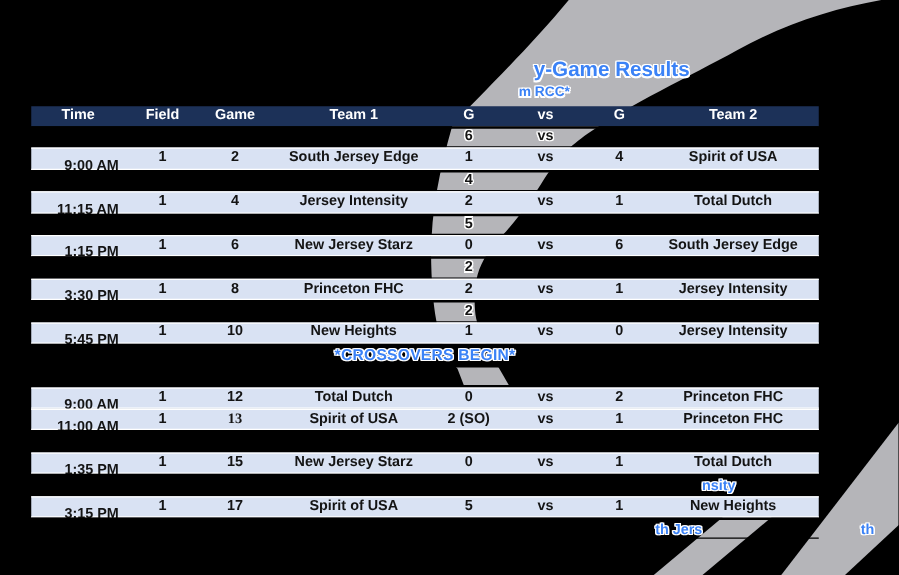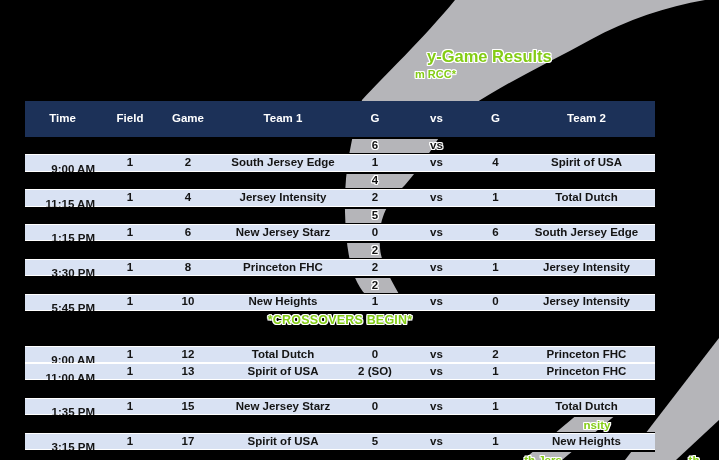--- a/index.html
+++ b/index.html
@@ -3,30 +3,30 @@
 <meta charset="utf-8">
 <style>
   html,body{margin:0;padding:0;background:#000;}
   .stage{
     position:relative;width:719px;height:460px;background:#000;overflow:hidden;
     font-family:"Liberation Sans", sans-serif;
   }
   .swoosh-svg{position:absolute;left:0;top:0;width:719px;height:460px;}
   
   .frag{
-    color:#84cc16;font-weight:700;
+    color:#3b82f6;font-weight:700;
     text-shadow:-1px 0 0 #fff,1px 0 0 #fff,0 -1px 0 #fff,0 1px 0 #fff,
                 -1px -1px 0 #fff,1px 1px 0 #fff,-1px 1px 0 #fff,1px -1px 0 #fff;
   }
   .page-title{position:absolute;left:427px;top:47px;font-size:16.5px;white-space:nowrap;}
   .page-subtitle{position:absolute;left:415px;top:68px;font-size:11px;white-space:nowrap;}
   .tbl{position:absolute;left:25px;top:85px;width:630px;}
   .thead{
-    display:flex;height:36px;background:var(--header-bg,#1c3158);
-    align-items:center;box-sizing:border-box;margin-top:16px;
+    display:flex;height:16px;background:var(--header-bg,#1c3158);
+    align-items:center;box-sizing:border-box;
   }
   .thead .cell{color:#fff;font-weight:700;font-size:11.5px;}
   .row{display:flex;height:17.4px;box-sizing:border-box;align-items:center;position:relative;}
   .row.light{background:var(--row-bg,#d9e2f3);border-top:1px solid #fff;border-bottom:1px solid #fff;}
   .row.hiddenrow{background:transparent;border-top:2px solid #000;border-bottom:1px solid #000;}
   .row.blackrow{background:#000;}
   .cell{
     display:flex;align-items:center;justify-content:center;height:100%;
     font-size:11.5px;font-weight:700;color:#141414;box-sizing:border-box;
     white-space:nowrap;overflow:visible;line-height:1;
@@ -165,40 +165,40 @@
           <div class="cell" style="width: 56px;">12</div>
           <div class="cell" style="width: 134px;">Total Dutch</div>
           <div class="cell" style="width: 50px;">0</div>
           <div class="cell" style="width: 73px;">vs</div>
           <div class="cell" style="width: 45px;">2</div>
           <div class="cell" style="width: 137px;">Princeton FHC</div>
         </div>
         <div class="row light">
           <div class="cell time" style="width: 75px;">11:00 AM</div>
           <div class="cell" style="width: 60px;">1</div>
-          <div class="cell" style="width: 56px;">13</div>
+          <div class="cell" style="width: 56px; font-family: Liberation Serif, serif;">13</div>
           <div class="cell" style="width: 134px;">Spirit of USA</div>
           <div class="cell" style="width: 50px;">2 (SO)</div>
           <div class="cell" style="width: 73px;">vs</div>
           <div class="cell" style="width: 45px;">1</div>
           <div class="cell" style="width: 137px;">Princeton FHC</div>
         </div>
         <div class="row blackrow"></div>
         <div class="row light">
           <div class="cell time" style="width: 75px;">1:35 PM</div>
           <div class="cell" style="width: 60px;">1</div>
           <div class="cell" style="width: 56px;">15</div>
           <div class="cell" style="width: 134px;">New Jersey Starz</div>
           <div class="cell" style="width: 50px;">0</div>
           <div class="cell" style="width: 73px;">vs</div>
           <div class="cell" style="width: 45px;">1</div>
           <div class="cell" style="width: 137px;">Total Dutch</div>
         </div>
         <div class="row hiddenrow">
-          <div class="abs frag" style="left: 572px; top: 2.5px;">nsity</div>
+          <div class="abs frag" style="left: 550px; top: 2.5px;">nsity</div>
         </div>
         <div class="row light">
           <div class="cell time" style="width: 75px;">3:15 PM</div>
           <div class="cell" style="width: 60px;">1</div>
           <div class="cell" style="width: 56px;">17</div>
           <div class="cell" style="width: 134px;">Spirit of USA</div>
           <div class="cell" style="width: 50px;">5</div>
           <div class="cell" style="width: 73px;">vs</div>
           <div class="cell" style="width: 45px;">1</div>
           <div class="cell" style="width: 137px;">New Heights</div>

